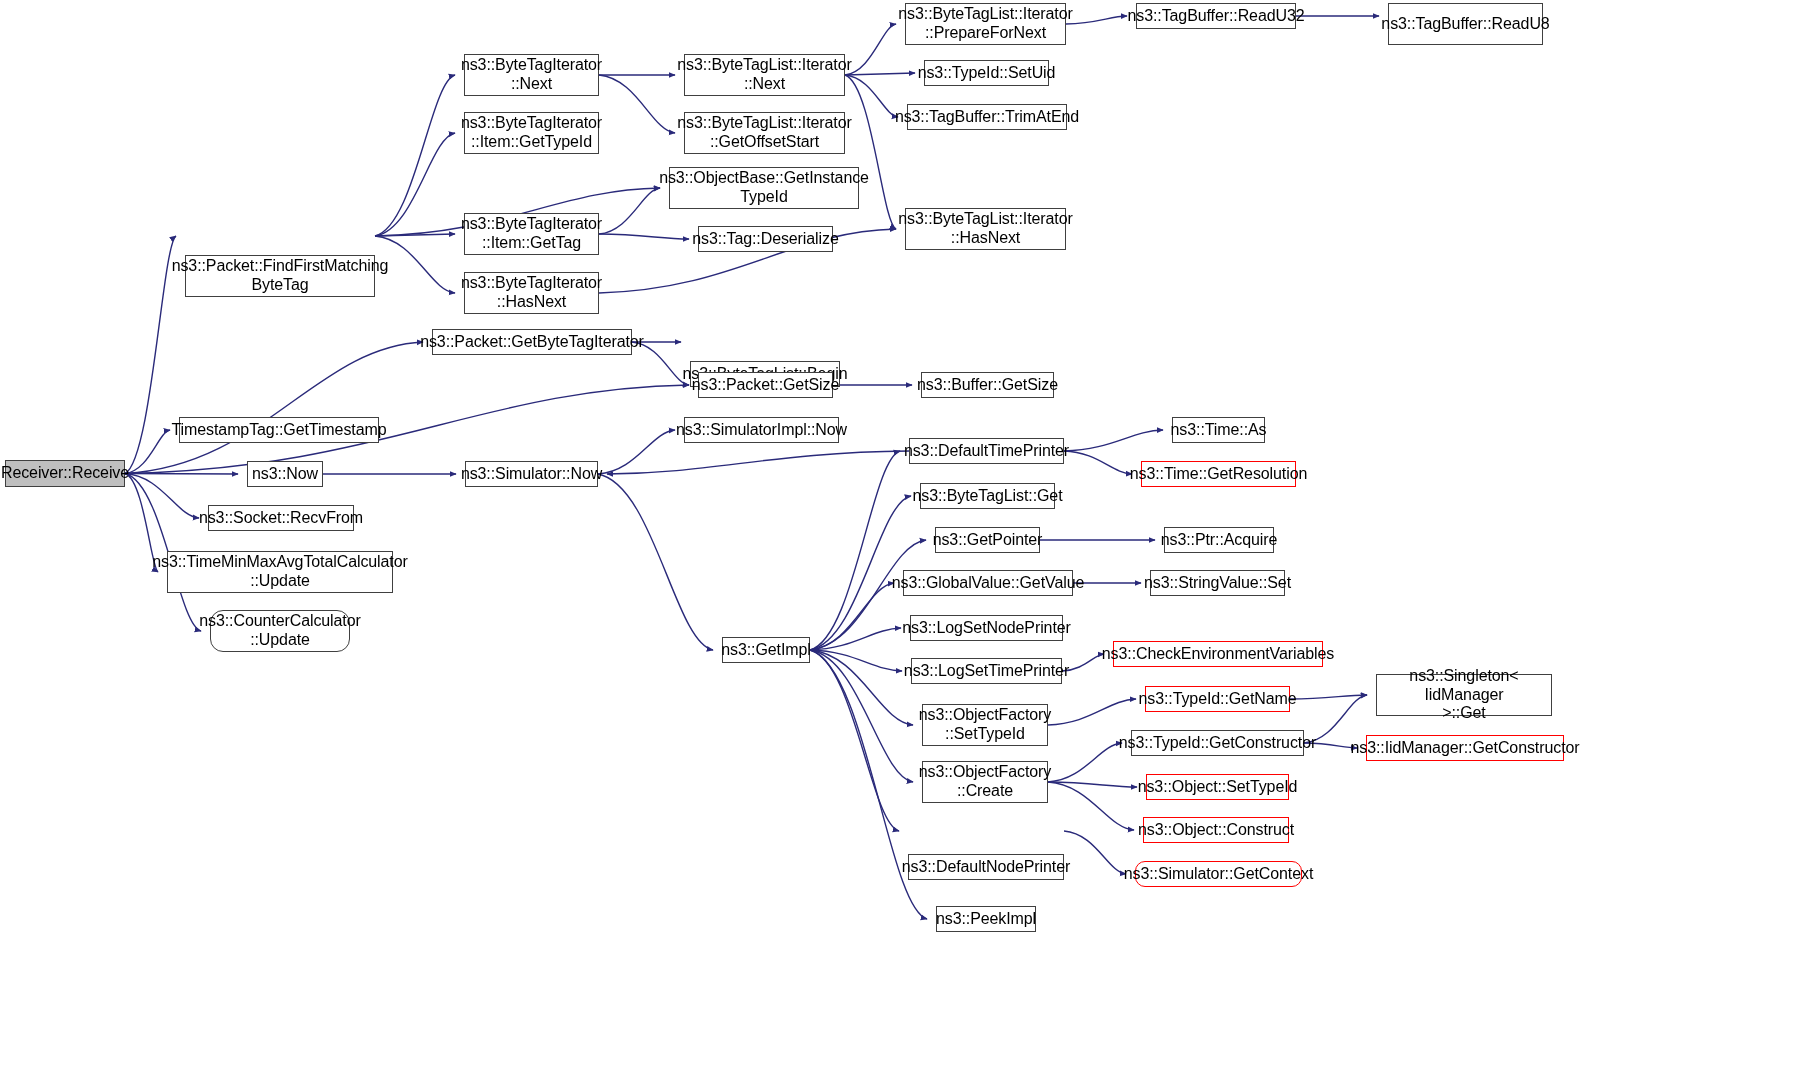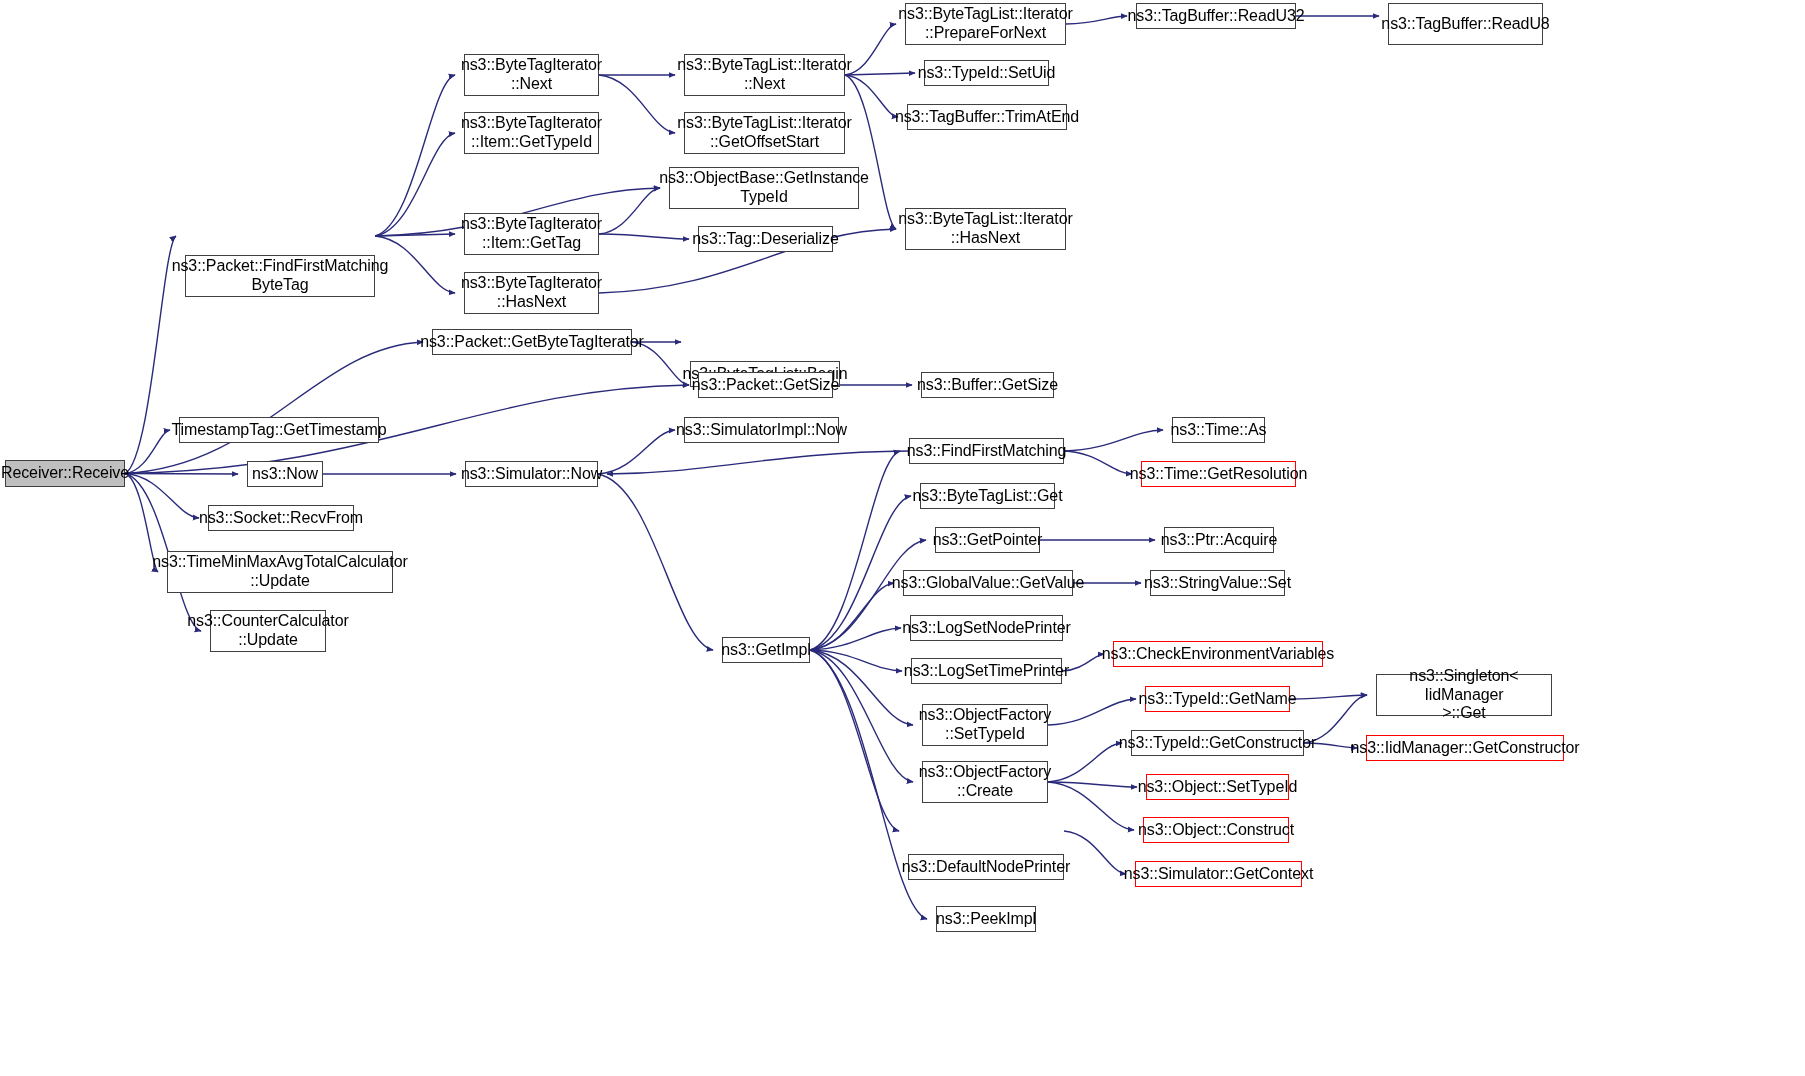--- a/index.html
+++ b/index.html
@@ -115,21 +115,21 @@
       <path d="M 1304 743 C 1331.9 743.3, 1342.44 747.8, 1357 748" fill="none" stroke="#2a2a7a" stroke-width="1.4" marker-end="url(#arrow)"></path>
     </svg>
 <div class="node root" style="left: 5px; top: 460px; width: 120px; height: 27px;">Receiver::Receive</div>
     <div class="node" style="left: 185px; top: 215px; width: 190px; height: 42px; margin-top: 40px;">ns3::Packet::FindFirstMatching
 ByteTag</div>
     <div class="node" style="left: 179px; top: 417px; width: 200px; height: 26px;">TimestampTag::GetTimestamp</div>
     <div class="node" style="left: 247px; top: 461px; width: 76px; height: 26px;">ns3::Now</div>
     <div class="node" style="left: 208px; top: 505px; width: 146px; height: 26px;">ns3::Socket::RecvFrom</div>
     <div class="node" style="left: 167px; top: 551px; width: 226px; height: 42px;">ns3::TimeMinMaxAvgTotalCalculator
 ::Update</div>
-    <div class="node" style="left: 210px; top: 610px; width: 116px; height: 42px;">ns3::CounterCalculator
+    <div class="node" style="left: 210px; top: 610px; width: 140px; height: 42px; border-radius: 13px;">ns3::CounterCalculator
 ::Update</div>
     <div class="node" style="left: 464px; top: 54px; width: 135px; height: 42px;">ns3::ByteTagIterator
 ::Next</div>
     <div class="node" style="left: 464px; top: 112px; width: 135px; height: 42px;">ns3::ByteTagIterator
 ::Item::GetTypeId</div>
     <div class="node" style="left: 464px; top: 213px; width: 135px; height: 42px;">ns3::ByteTagIterator
 ::Item::GetTag</div>
     <div class="node" style="left: 464px; top: 272px; width: 135px; height: 42px;">ns3::ByteTagIterator
 ::HasNext</div>
     <div class="node" style="left: 432px; top: 329px; width: 200px; height: 26px;">ns3::Packet::GetByteTagIterator</div>
@@ -146,21 +146,21 @@
 ::PrepareForNext</div>
     <div class="node" style="left: 924px; top: 60px; width: 125px; height: 26px;">ns3::TypeId::SetUid</div>
     <div class="node" style="left: 907px; top: 104px; width: 160px; height: 26px;">ns3::TagBuffer::TrimAtEnd</div>
     <div class="node" style="left: 905px; top: 208px; width: 161px; height: 42px;">ns3::ByteTagList::Iterator
 ::HasNext</div>
     <div class="node" style="left: 1136px; top: 3px; width: 160px; height: 26px;">ns3::TagBuffer::ReadU32</div>
     <div class="node" style="left: 1388px; top: 3px; width: 155px; height: 42px;">ns3::TagBuffer::ReadU8</div>
     <div class="node" style="left: 921px; top: 372px; width: 133px; height: 26px;">ns3::Buffer::GetSize</div>
     <div class="node" style="left: 465px; top: 461px; width: 133px; height: 26px;">ns3::Simulator::Now</div>
     <div class="node" style="left: 684px; top: 417px; width: 155px; height: 26px;">ns3::SimulatorImpl::Now</div>
-    <div class="node" style="left: 909px; top: 438px; width: 155px; height: 26px;">ns3::FindFirstMatching</div>
+    <div class="node" style="left: 909px; top: 438px; width: 155px; height: 26px;">ns3::DefaultTimePrinter</div>
     <div class="node" style="left: 920px; top: 483px; width: 135px; height: 26px;">ns3::ByteTagList::Get</div>
     <div class="node" style="left: 935px; top: 527px; width: 105px; height: 26px;">ns3::GetPointer</div>
     <div class="node" style="left: 903px; top: 570px; width: 170px; height: 26px;">ns3::GlobalValue::GetValue</div>
     <div class="node" style="left: 910px; top: 615px; width: 153px; height: 26px;">ns3::LogSetNodePrinter</div>
     <div class="node" style="left: 911px; top: 658px; width: 151px; height: 26px;">ns3::LogSetTimePrinter</div>
     <div class="node" style="left: 722px; top: 637px; width: 88px; height: 26px;">ns3::GetImpl</div>
     <div class="node" style="left: 922px; top: 704px; width: 126px; height: 42px;">ns3::ObjectFactory
 ::SetTypeId</div>
     <div class="node" style="left: 922px; top: 761px; width: 126px; height: 42px;">ns3::ObjectFactory
 ::Create</div>
@@ -168,17 +168,17 @@
     <div class="node" style="left: 936px; top: 906px; width: 100px; height: 26px;">ns3::PeekImpl</div>
     <div class="node" style="left: 1172px; top: 417px; width: 93px; height: 26px;">ns3::Time::As</div>
     <div class="node red" style="left: 1141px; top: 461px; width: 155px; height: 26px;">ns3::Time::GetResolution</div>
     <div class="node" style="left: 1164px; top: 527px; width: 110px; height: 26px;">ns3::Ptr::Acquire</div>
     <div class="node" style="left: 1150px; top: 570px; width: 135px; height: 26px;">ns3::StringValue::Set</div>
     <div class="node red" style="left: 1113px; top: 641px; width: 210px; height: 26px;">ns3::CheckEnvironmentVariables</div>
     <div class="node red" style="left: 1145px; top: 686px; width: 145px; height: 26px;">ns3::TypeId::GetName</div>
     <div class="node" style="left: 1131px; top: 730px; width: 173px; height: 26px;">ns3::TypeId::GetConstructor</div>
     <div class="node red" style="left: 1146px; top: 774px; width: 143px; height: 26px;">ns3::Object::SetTypeId</div>
     <div class="node red" style="left: 1143px; top: 817px; width: 146px; height: 26px;">ns3::Object::Construct</div>
-    <div class="node red" style="left: 1135px; top: 861px; width: 167px; height: 26px;">ns3::Simulator::GetContext</div>
+    <div class="node red" style="left: 1135px; top: 861px; width: 167px; height: 26px; border-radius: 10px;">ns3::Simulator::GetContext</div>
     <div class="node" style="left: 1376px; top: 674px; width: 176px; height: 42px;">ns3::Singleton&lt; IidManager
 &gt;::Get</div>
     <div class="node red" style="left: 1366px; top: 735px; width: 198px; height: 26px;">ns3::IidManager::GetConstructor</div>
   </div>
 
 </body></html>

